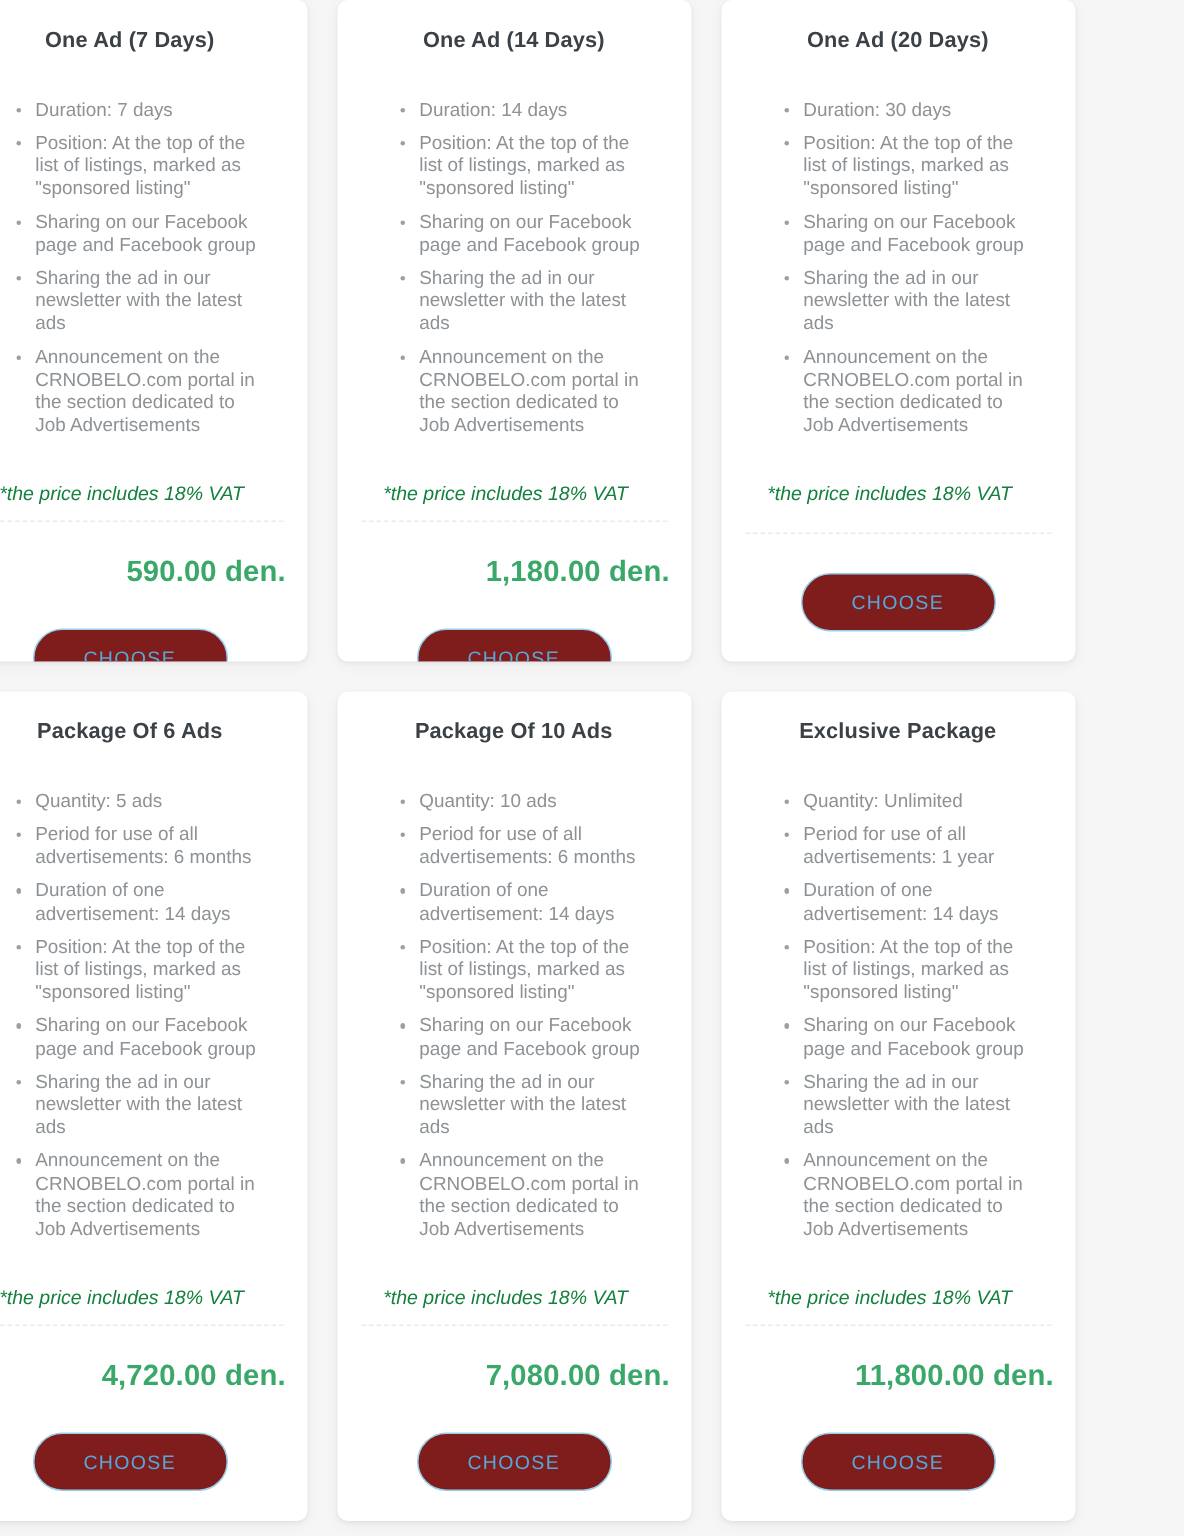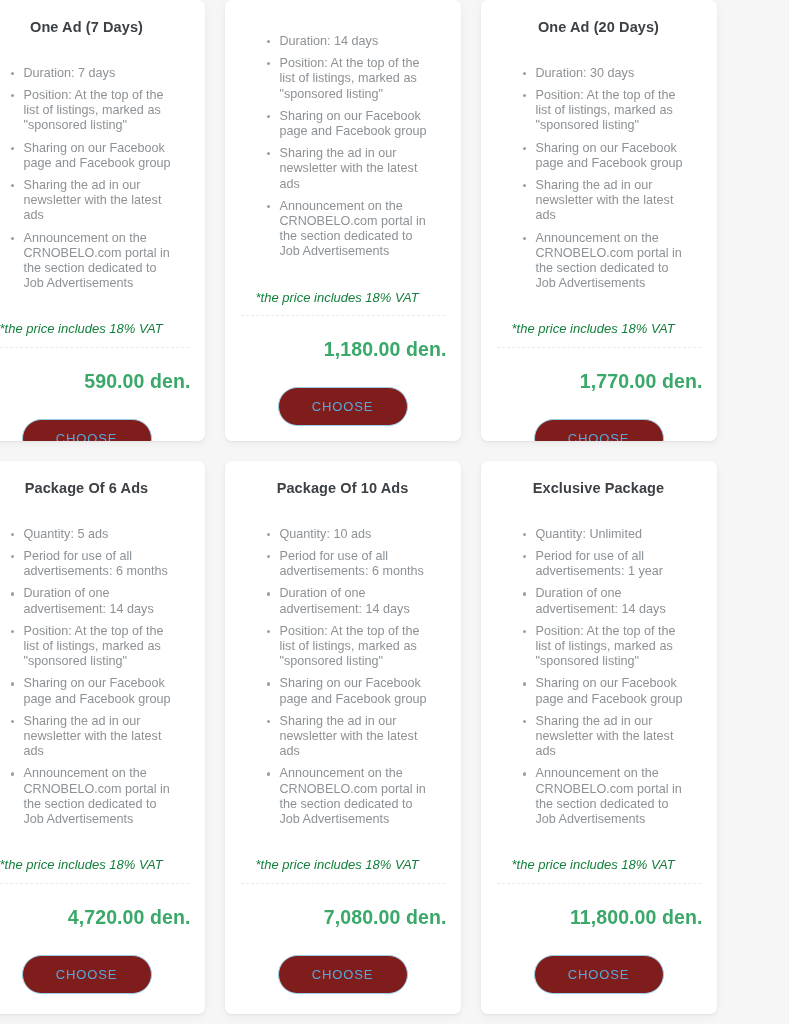--- a/index.html
+++ b/index.html
@@ -138,20 +138,21 @@
       </ul>
       <div class="vat-note">*the price includes 18% VAT</div>
       <div class="card-spacer"></div>
       <hr class="divider">
       <div class="price">590.00 den.</div>
       <div class="choose-wrap">
         <button class="choose-button">CHOOSE</button>
       </div>
     </div>
     <div class="card">
+      <div class="card-title">One Ad (14 Days)</div>
       <ul class="feature-list">
         <li class="feature-item">Duration: 14 days</li>
         <li class="feature-item">Position: At the top of the list of listings, marked as "sponsored listing"</li>
         <li class="feature-item">Sharing on our Facebook page and Facebook group</li>
         <li class="feature-item">Sharing the ad in our newsletter with the latest ads</li>
         <li class="feature-item">Announcement on the CRNOBELO.com portal in the section dedicated to Job Advertisements</li>
       </ul>
       <div class="vat-note">*the price includes 18% VAT</div>
       <div class="card-spacer"></div>
       <hr class="divider">
@@ -165,21 +166,20 @@
       <ul class="feature-list">
         <li class="feature-item">Duration: 30 days</li>
         <li class="feature-item">Position: At the top of the list of listings, marked as "sponsored listing"</li>
         <li class="feature-item">Sharing on our Facebook page and Facebook group</li>
         <li class="feature-item">Sharing the ad in our newsletter with the latest ads</li>
         <li class="feature-item">Announcement on the CRNOBELO.com portal in the section dedicated to Job Advertisements</li>
       </ul>
       <div class="vat-note">*the price includes 18% VAT</div>
       <div class="card-spacer"></div>
       <hr class="divider">
-      <div class="price">1,770.00 den.</div>
       <div class="choose-wrap">
         <button class="choose-button">CHOOSE</button>
       </div>
     </div>
     <div class="card">
       <div class="card-title">Package Of 6 Ads</div>
       <ul class="feature-list">
         <li class="feature-item">Quantity: 5 ads</li>
         <li class="feature-item">Period for use of all advertisements: 6 months</li>
         <li class="feature-item">Duration of one advertisement: 14 days</li>

